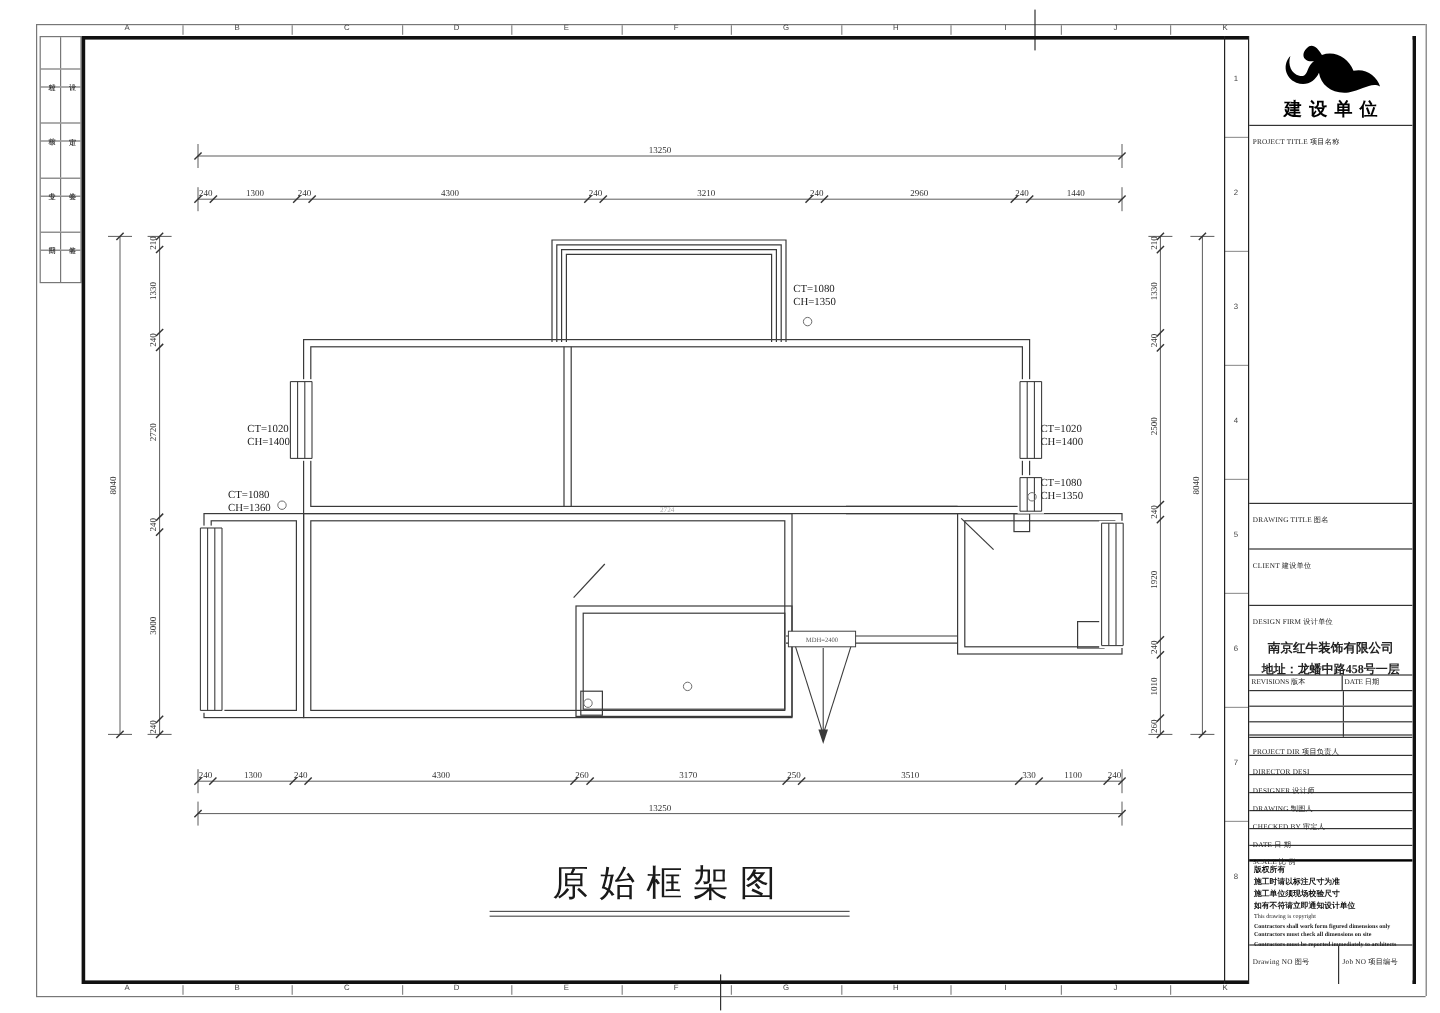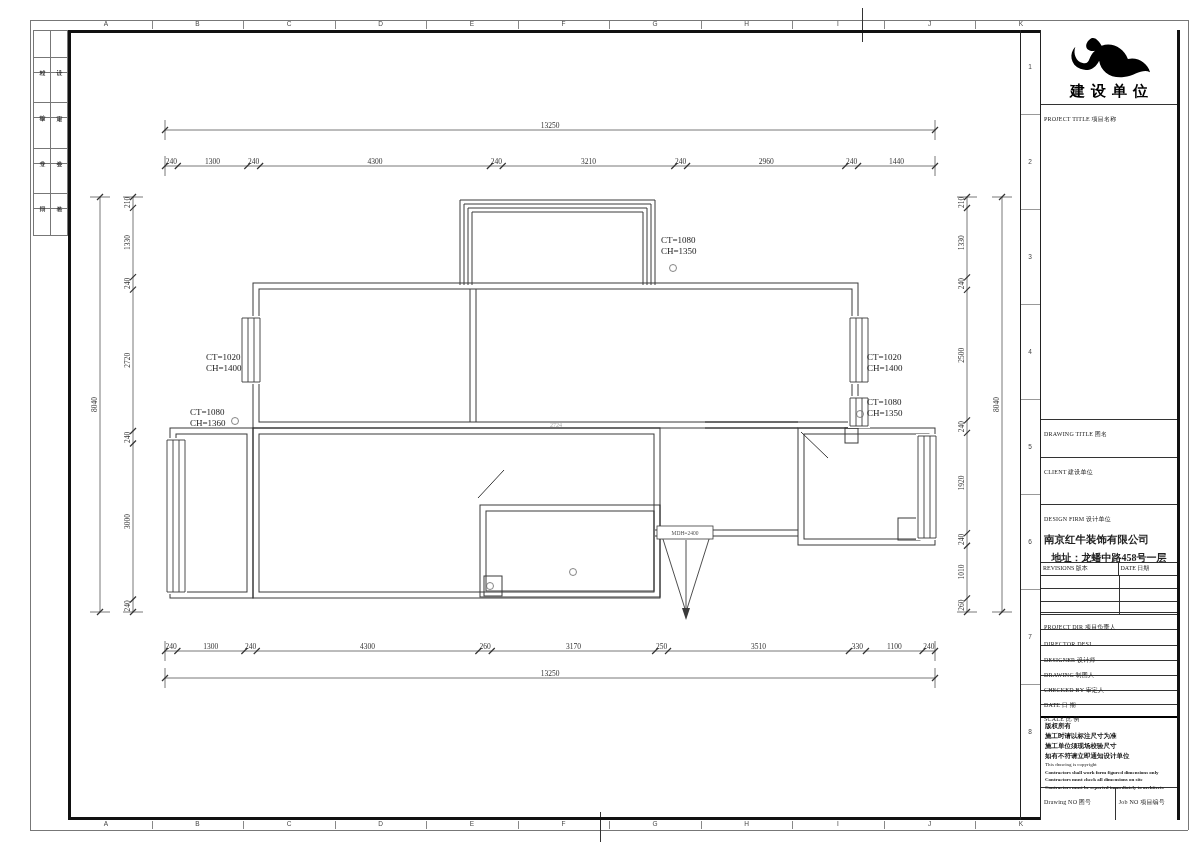--- a/index.html
+++ b/index.html
@@ -43,21 +43,21 @@
   .caption-wrap .u2{margin-top:3px;border-top:1px solid #555;}
   
   .tblock{position:absolute;left:1040px;top:30px;width:137px;height:790px;background:#fff;
           border-left:1px solid #222;box-sizing:border-box;display:flex;flex-direction:column;
           font-family:"Liberation Serif",serif;}
   .tb-sec{border-bottom:1px solid #333;box-sizing:border-box;position:relative;padding:2px 3px;}
   .lbl{font-size:6px;color:#222;letter-spacing:0.2px;}
   .tb-logo{height:75px;display:flex;flex-direction:column;align-items:center;justify-content:flex-end;padding-bottom:3px;}
   .brand{font-family:"DejaVu Serif",serif;font-weight:600;font-size:15px;letter-spacing:6px;
          padding-left:6px;color:#000;}
-  .firm-name{font-size:10.5px;font-weight:bold;text-align:left;margin-top:8px;}
+  .firm-name{font-size:10.5px;font-weight:bold;text-align:center;margin-top:8px;}
   .firm-addr{font-size:10px;font-weight:bold;text-align:center;margin-top:4px;}
   .rev-head{display:flex;height:12px;border-bottom:1px solid #333;}
   .rev-head div{font-size:6px;padding:1px 2px;box-sizing:border-box;}
   .rev-c1{width:57%;border-right:1px solid #333;}
   .rev-c2{flex:1;}
   .rev-row{display:flex;height:12px;border-bottom:1px solid #333;}
   .rev-row .rev-c1{height:100%;}
   .notice{padding:3px 4px;}
   .notice .zh{font-size:6.5px;font-weight:bold;line-height:1.55;color:#111;}
   .notice .en{font-size:5px;line-height:1.5;color:#222;}
@@ -400,20 +400,25 @@
       <circle cx="673" cy="268" r="3.5" class="col"></circle>
       <circle cx="235" cy="421" r="3.5" class="col"></circle>
       <circle cx="860" cy="414" r="3.5" class="col"></circle>
       <circle cx="490" cy="586" r="3.5" class="col"></circle>
       <circle cx="573" cy="572" r="3.5" class="col"></circle>
       <rect x="657" y="526" width="56" height="13" fill="#fff" stroke="#3a3a3a" stroke-width="0.8"></rect>
       <text x="685" y="535" class="doortxt" text-anchor="middle">MDH=2400</text>
       <text x="556" y="427" class="ctr" text-anchor="middle">2724</text>
     </svg>
 
+  <div class="caption-wrap">
+    <div class="caption">原始框架图</div>
+    <div class="u1"></div>
+    <div class="u2"></div>
+  </div>
 
   <div class="tblock">
     <div class="tb-sec tb-logo" style="height:75px;">
       <svg width="104" height="46" viewBox="0 0 120 56">
         <path d="M38,3 C28,10 32,20 43,18 C34,25 38,35 28,33 C20,31 16,22 19,13 C11,21 13,35 25,40 C35,44 44,39 48,30 C50,43 62,52 78,50 C92,48 101,39 110,44 C107,33 95,25 83,28 C78,15 64,7 51,12 C47,5 43,1 38,3 Z" fill="#000"></path>
         <path d="M43,18 C47,24 46,30 41,33 C47,32 51,27 50,21 Z" fill="#000"></path>
       </svg>
       <div class="brand">建设单位</div>
     </div>
     <div class="tb-sec" style="height:315px;">

